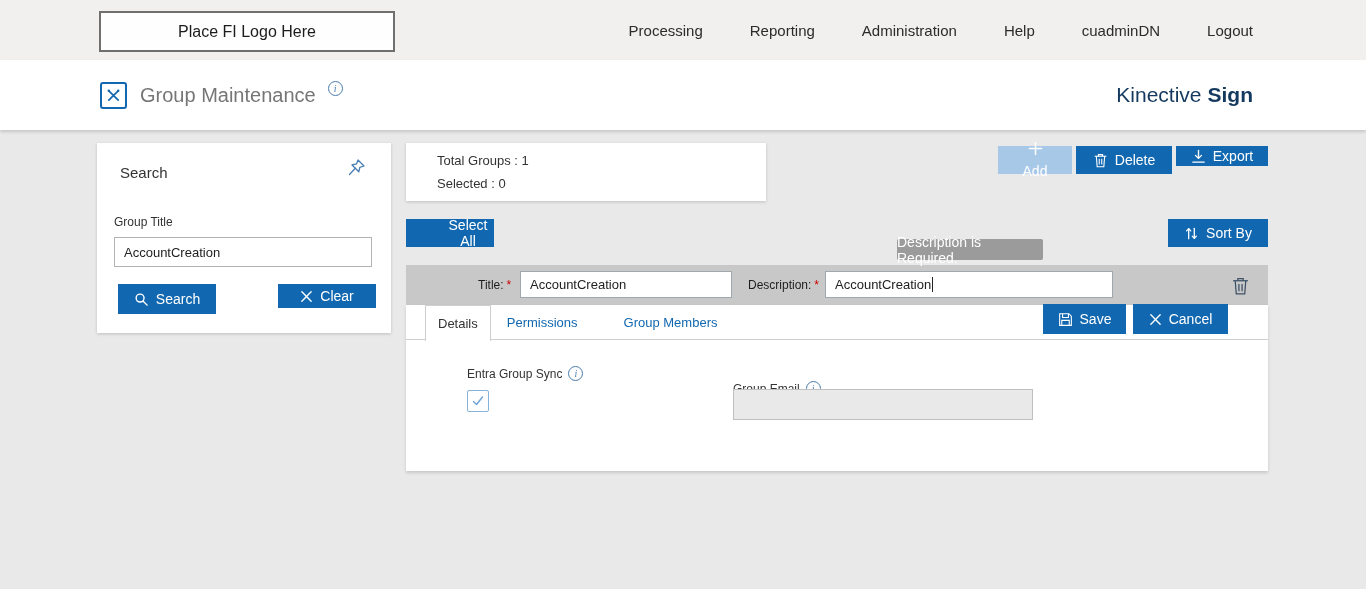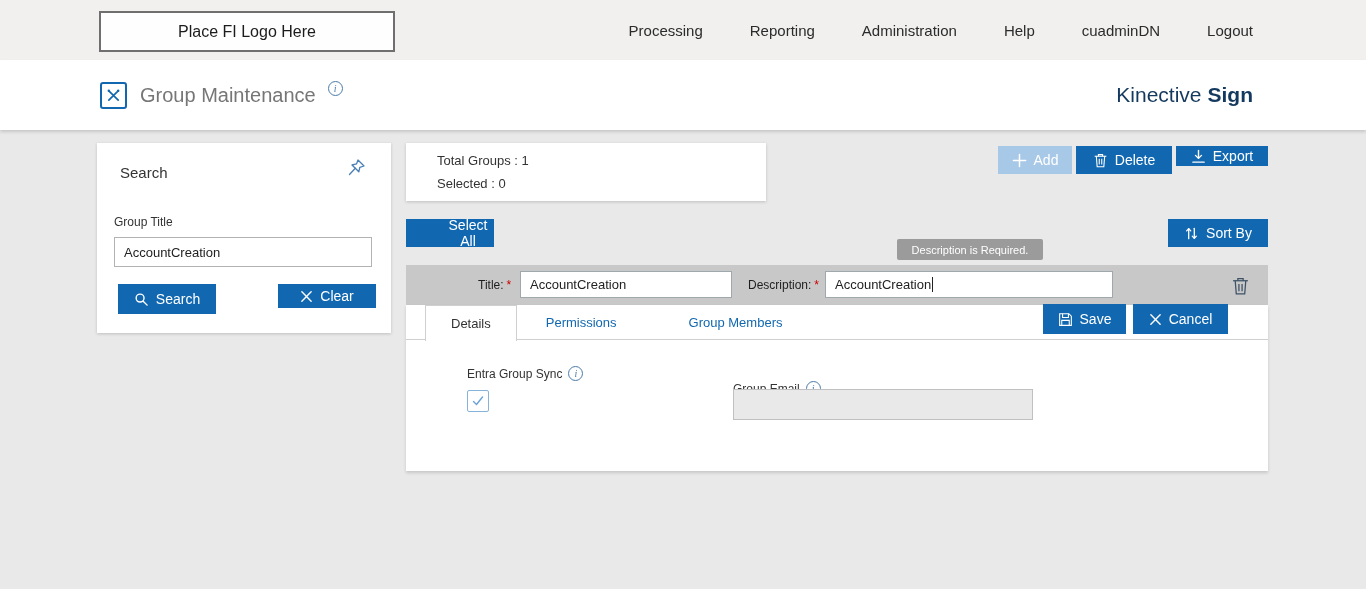--- a/index.html
+++ b/index.html
@@ -47,51 +47,51 @@
   .btn-search { position:absolute; left:21px; top:141px; width:98px; height:30px; }
   .btn-clear  { position:absolute; left:181px; top:141px; width:98px; height:24px; }
 
   
   .summary-card { position:absolute; left:406px; top:143px; width:360px; height:58px; }
   .summary-line1 { position:absolute; left:31px; top:10px; font-size:13px; color:#333; }
   .summary-line2 { position:absolute; left:31px; top:33px; font-size:13px; color:#333; }
 
   
   .top-actions { position:absolute; left:998px; top:146px; display:flex; gap:4px; }
-  .btn-add { width:74px; height:28px; background:#a7c8e7; }
+  .btn-add { width:74px; height:28px; background:#a7c8e7;flex-direction:column; }
   .btn-delete { width:96px; height:28px; }
   .btn-export { width:92px; height:20px; }
 
   .btn-select-all { position:absolute; left:406px; top:219px; width:88px; height:28px; font-size:14px;padding-left:36px; }
   .btn-sort { position:absolute; left:1168px; top:219px; width:100px; height:28px; }
 
   
   .tooltip { position:absolute; left:897px; top:239px; width:146px; height:21px;
-             background:rgba(138,138,138,0.82); border-radius:2px; color:#fff; font-size:11px;
+             background:rgba(138,138,138,0.82); border-radius:2px; color:#fff; font-size:14px;
              display:flex; align-items:center; justify-content:center; z-index:5; }
 
   
   .edit-row { position:absolute; left:406px; top:265px; width:862px; height:40px; background:#c8c8c8; }
   .edit-row .row-label { position:absolute; top:13px; font-size:12px; color:#1e1e1e; }
   .req { color:#cc0000; margin-left:3px; }
   .lbl-title { left:72px; }
   .lbl-desc { left:342px; }
   .edit-row .text-input { position:absolute; top:6px; height:27px; border-color:#9fa8ad; }
   .input-title { left:114px; width:212px; }
   .input-desc { left:419px; width:288px; display:flex; align-items:center; }
   .input-desc .val { font-size:13px; color:#222; }
   .caret { width:1px; height:15px; background:#222; margin-left:1px; }
   .row-trash { position:absolute; left:822px; top:8px; width:24px; height:24px; color:#3d5166;
                cursor:pointer; display:flex; align-items:center; justify-content:center; }
 
   
   .content-panel { position:absolute; left:406px; top:305px; width:862px; height:166px; background:#fff;
                    box-shadow:0 2px 3px rgba(0,0,0,0.15); }
   .tab-bar { position:relative; height:35px; border-bottom:1px solid #cfcfcf; display:flex; align-items:stretch; }
-  .tab { display:flex; align-items:center; justify-content:center; font-size:13px; cursor:pointer; padding:0 25px; }
+  .tab { display:flex; align-items:center; justify-content:center; font-size:13px; cursor:pointer; padding:0 12px; }
   .tab-active { margin-left:19px; color:#333; background:#fff; border:1px solid #cfcfcf; border-bottom:none;
                 position:relative; top:0; height:36px; z-index:3; }
   .tab-link { color:#1268b0; }
   .tab-permissions { margin-left:4px; }
   .tab-members { margin-left:22px; }
   .btn-save { position:absolute; right:142px; top:-1px; width:83px; height:30px; z-index:4; }
   .btn-cancel { position:absolute; right:40px; top:-1px; width:95px; height:30px; z-index:4; }
 
   .tab-content { position:relative; height:130px; }
   .label-row { position:absolute; display:flex; align-items:center; gap:6px; }

